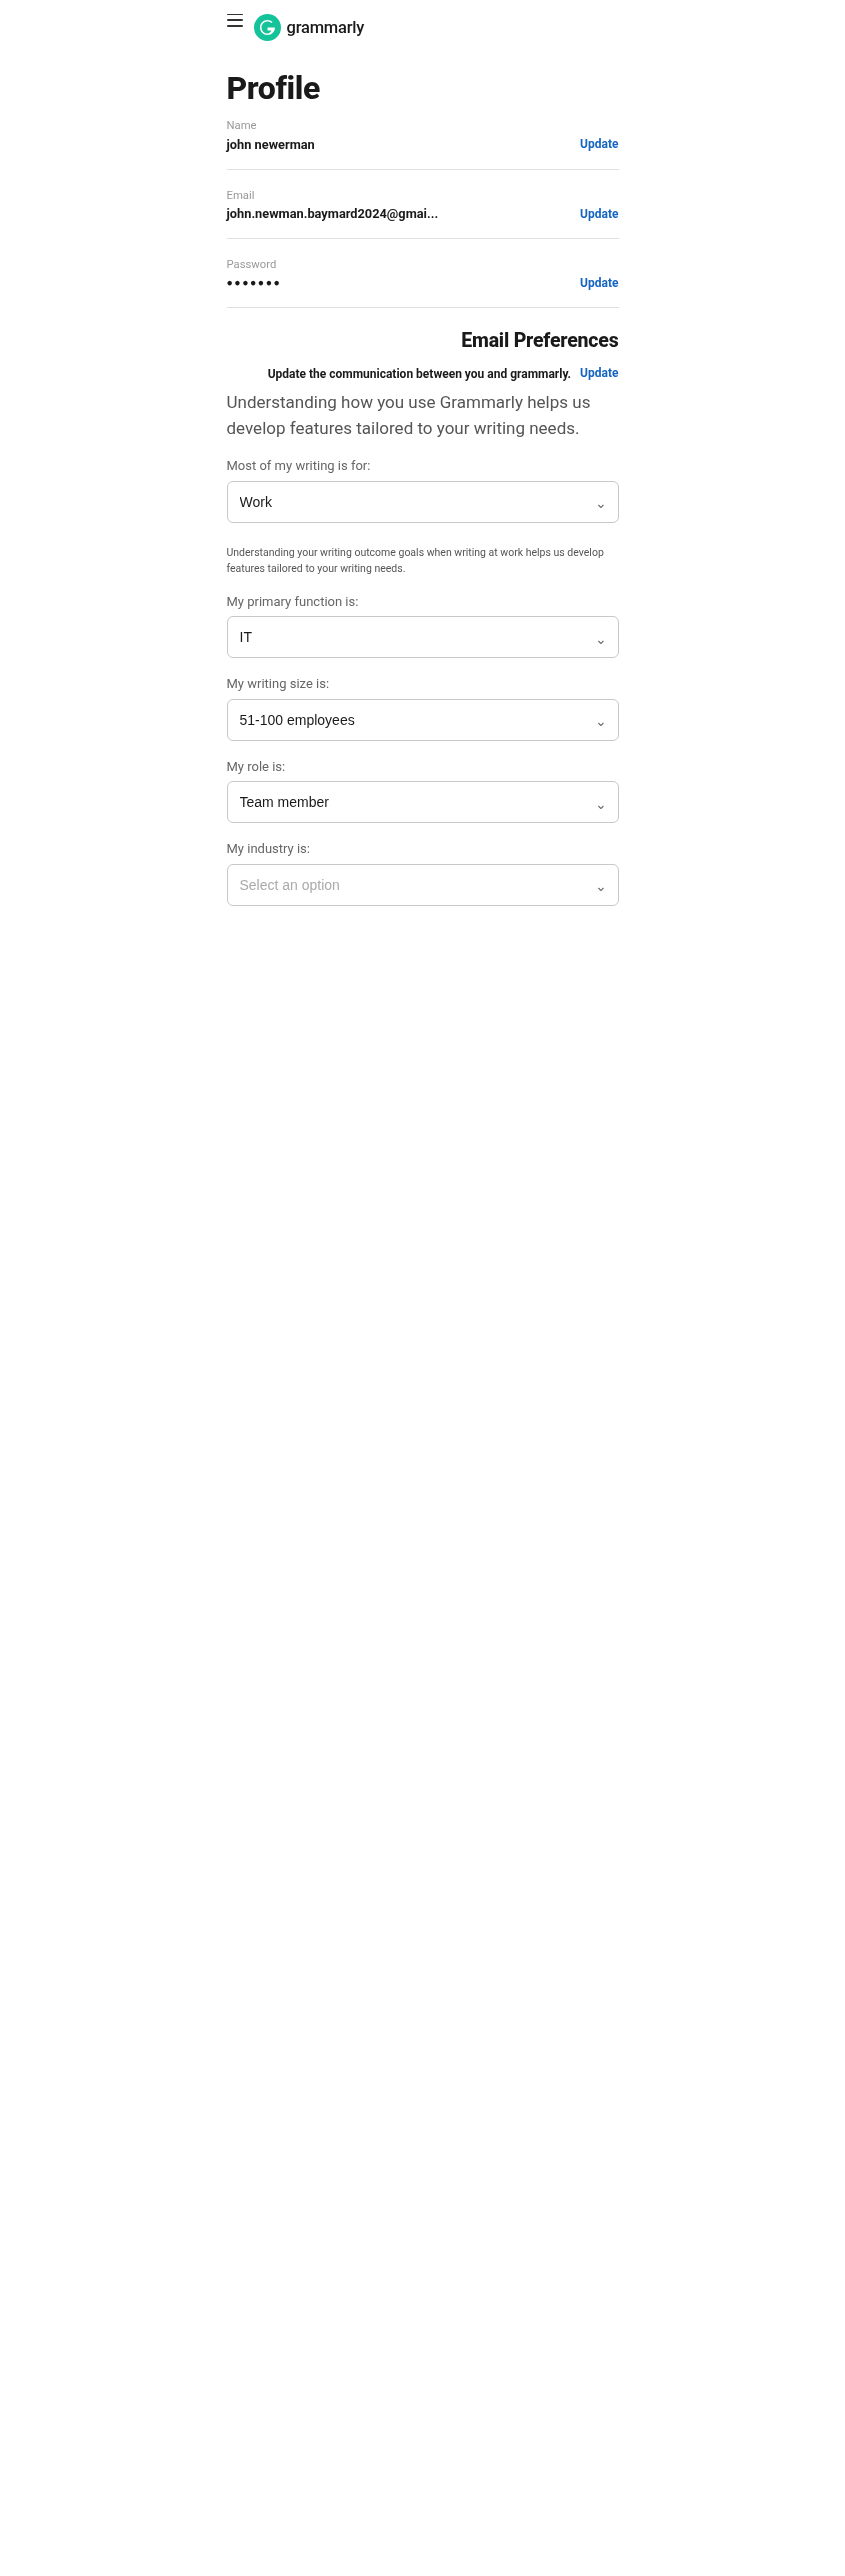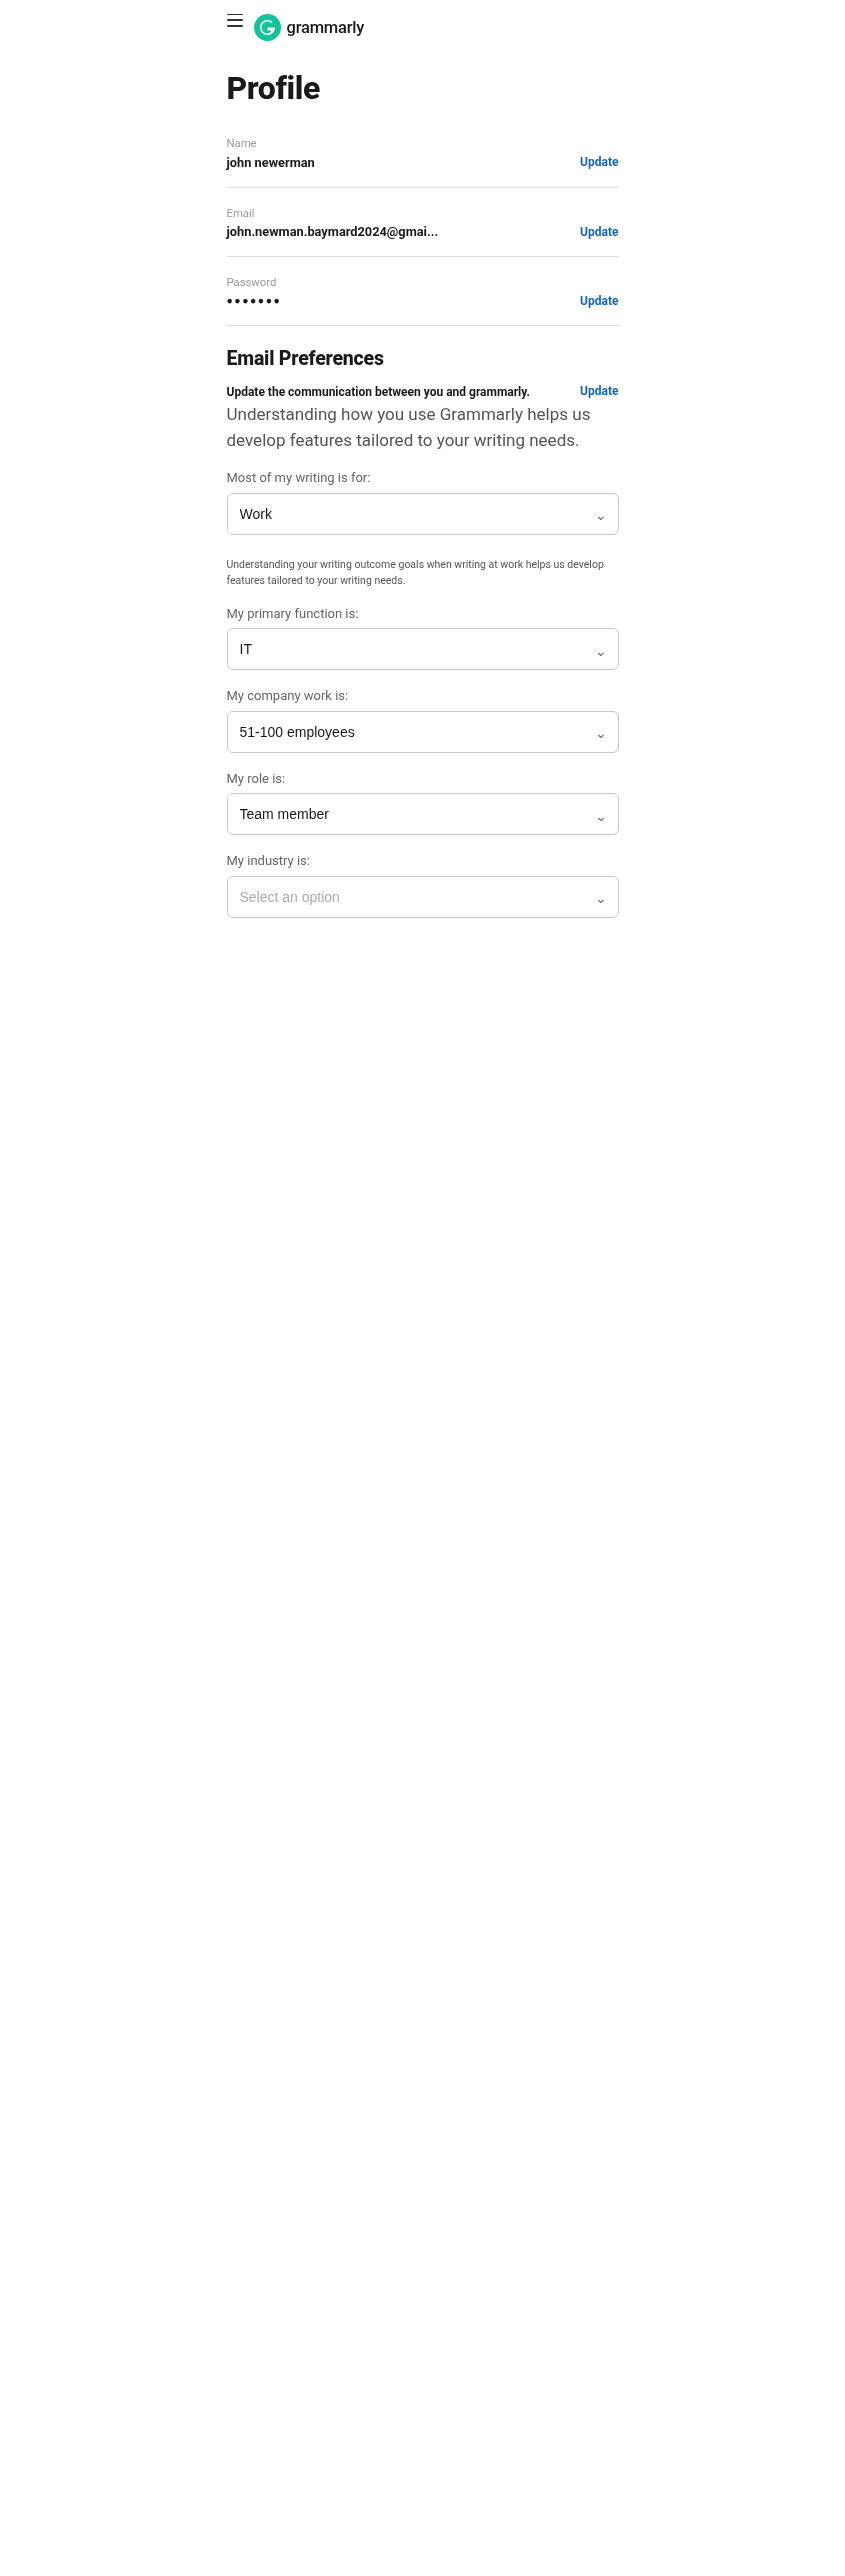--- a/index.html
+++ b/index.html
@@ -61,21 +61,21 @@
 
     
     .main-content {
       padding: 15px 15px 30px 15px;
     }
 
     .page-title {
       font-size: 32px;
       font-weight: 800;
       color: #1a1a1a;
-      margin-bottom: 30px;
+      margin-bottom: 12px;
       margin-top: 6px;
       letter-spacing: -0.4px;
     }
 
     
     .field-group {
       border-bottom: 0.8px solid #e0e0e0;
       padding-bottom: 17px;
       margin-bottom: 19px;
     }
@@ -122,21 +122,22 @@
       font-size: 19.5px;
       font-weight: 800;
       color: #1a1a1a;
       margin-top: 21px;
       margin-bottom: 13.5px;
       letter-spacing: -0.2px;
     }
 
     
     .email-pref-section {
-      margin-bottom: 0;
+      margin-bottom: 6px;
+      text-align: right;
     }
 
     .email-pref-row {
       display: flex;
       align-items: flex-start;
       justify-content: space-between;
     }
 
     .email-pref-text {
       font-size: 12px;
@@ -297,21 +298,21 @@
         <option value="Marketing">Marketing</option>
         <option value="Sales">Sales</option>
         <option value="HR">HR</option>
         <option value="Finance">Finance</option>
         <option value="Operations">Operations</option>
         <option value="Other">Other</option>
       </select>
       <span class="chevron">⌄</span>
     </div>
 
-    <div class="dropdown-label">My company work is:</div>
+    <div class="dropdown-label">My writing size is:</div>
     <div class="select-wrapper">
       <select class="dropdown-select">
         <option value="1-10 employees">1-10 employees</option>
         <option value="11-50 employees">11-50 employees</option>
         <option value="51-100 employees" selected="">51-100 employees</option>
         <option value="101-500 employees">101-500 employees</option>
         <option value="501-1000 employees">501-1000 employees</option>
         <option value="1000+ employees">1000+ employees</option>
       </select>
       <span class="chevron">⌄</span>

